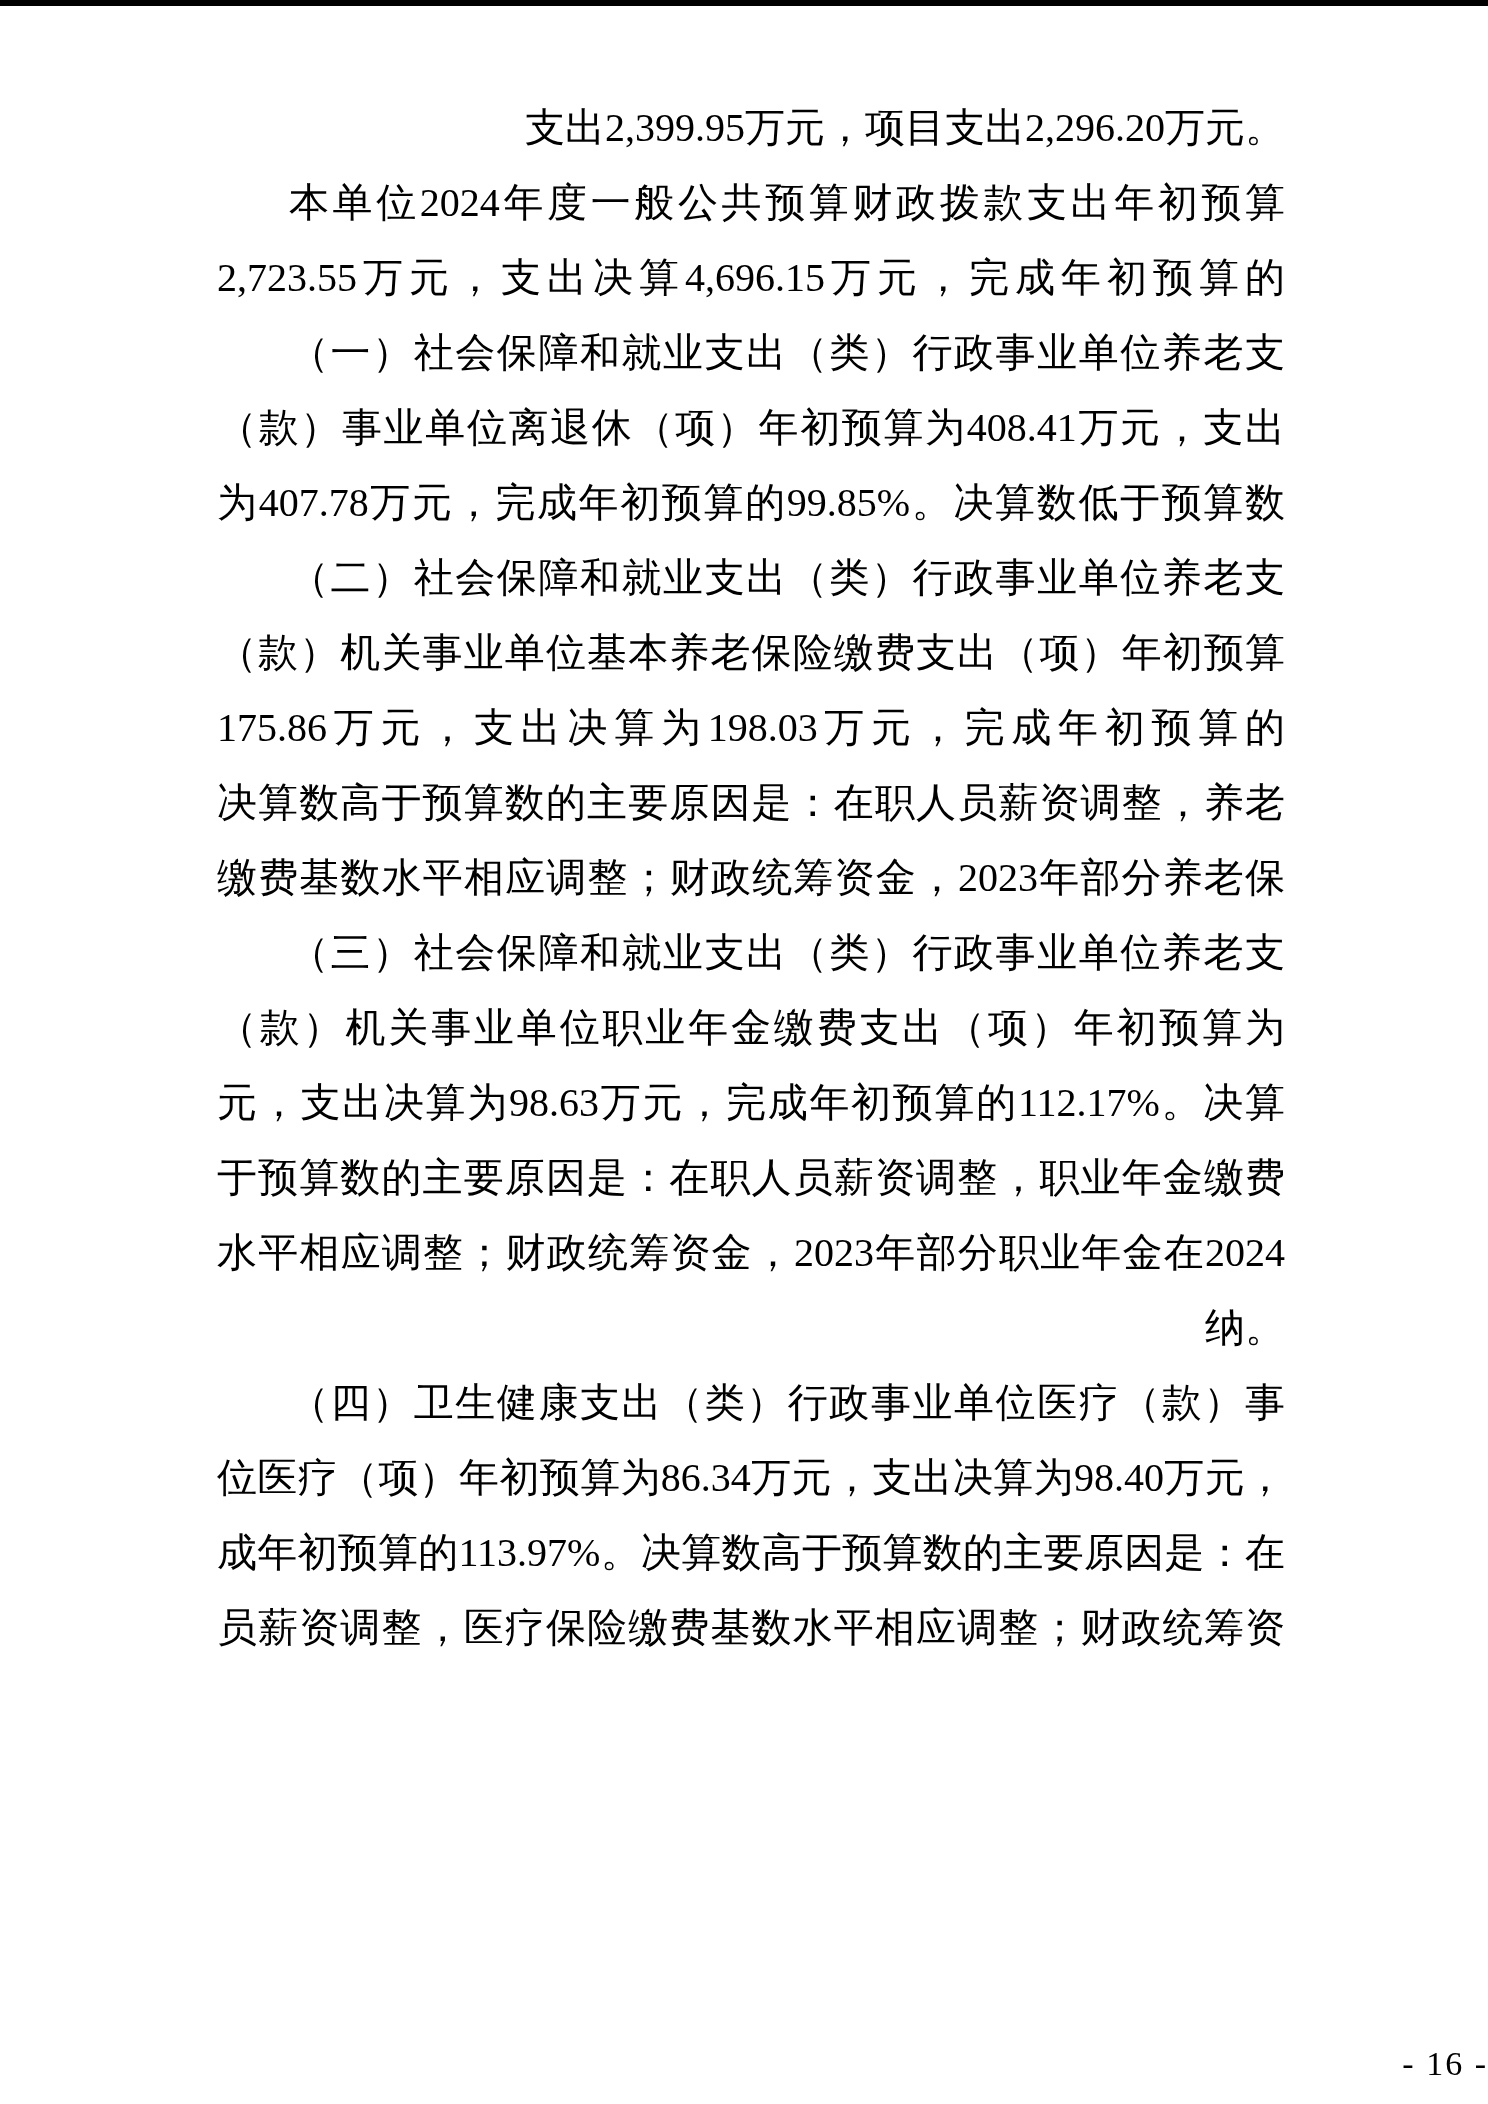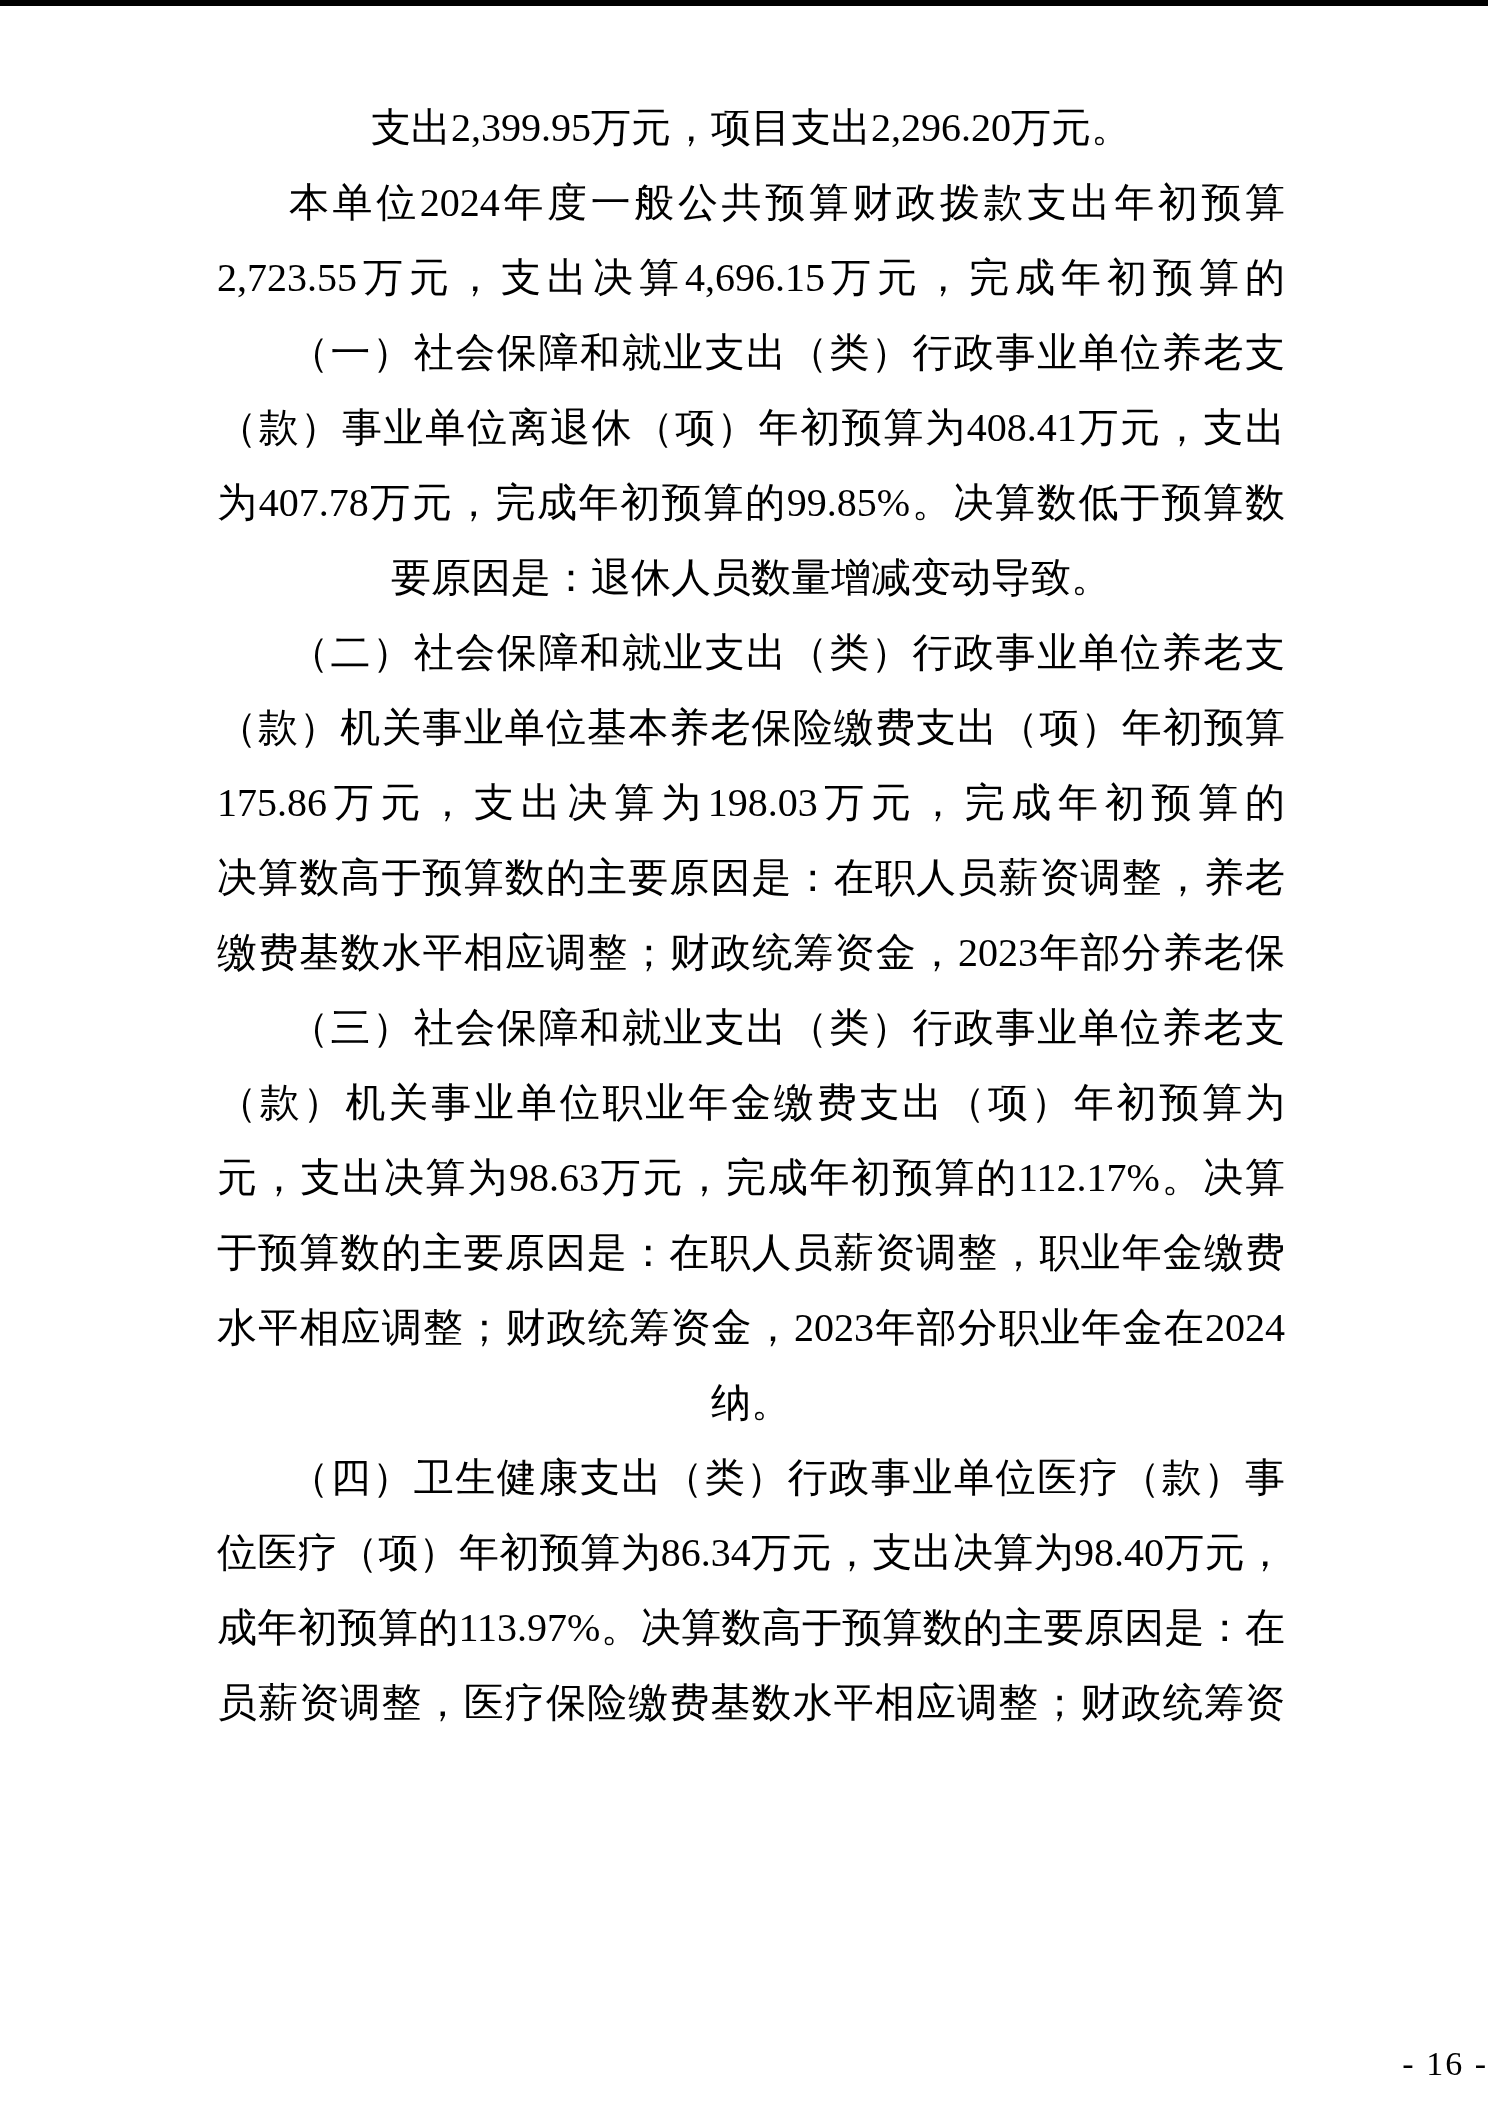--- a/index.html
+++ b/index.html
@@ -30,21 +30,21 @@
     top: 90px;
     width: 1068px;
     color: #000000;
   }
   .line {
     font-size: 40px;
     line-height: 75px;
     height: 75px;
     color: #000000;
     white-space: nowrap;
-    text-align: center;
+    text-align: right;
   }
   .line.justify {
     white-space: normal;
     text-align: justify;
     text-align-last: justify;
     text-justify: inter-character;
     overflow: hidden;
   }
   .line.indent {
     text-indent: 72px;
@@ -66,21 +66,20 @@
 
 <div class="page" style="background: rgb(255, 255, 255);">
   <div class="top-edge-bar" style="background: rgb(0, 0, 0);"></div>
   <div class="text-block" id="text-block">
       <div class="line">支出2,399.95万元，项目支出2,296.20万元。</div>
       <div class="line indent justify">本单位2024年度一般公共预算财政拨款支出年初预算</div>
       <div class="line justify">2,723.55万元，支出决算4,696.15万元，完成年初预算的</div>
       <div class="line indent justify">（一）社会保障和就业支出（类）行政事业单位养老支出</div>
       <div class="line justify">（款）事业单位离退休（项）年初预算为408.41万元，支出决算</div>
       <div class="line justify">为407.78万元，完成年初预算的99.85%。决算数低于预算数的主</div>
-      <div class="line">要原因是：退休人员数量增减变动导致。</div>
       <div class="line indent justify">（二）社会保障和就业支出（类）行政事业单位养老支出</div>
       <div class="line justify">（款）机关事业单位基本养老保险缴费支出（项）年初预算为</div>
       <div class="line justify">175.86万元，支出决算为198.03万元，完成年初预算的112.61%。</div>
       <div class="line justify">决算数高于预算数的主要原因是：在职人员薪资调整，养老保险</div>
       <div class="line justify">缴费基数水平相应调整；财政统筹资金，2023年部分养老保险在</div>
       <div class="line indent justify">（三）社会保障和就业支出（类）行政事业单位养老支出</div>
       <div class="line justify">（款）机关事业单位职业年金缴费支出（项）年初预算为87.93万</div>
       <div class="line justify">元，支出决算为98.63万元，完成年初预算的112.17%。决算数高</div>
       <div class="line justify">于预算数的主要原因是：在职人员薪资调整，职业年金缴费基数</div>
       <div class="line justify">水平相应调整；财政统筹资金，2023年部分职业年金在2024年缴</div>

